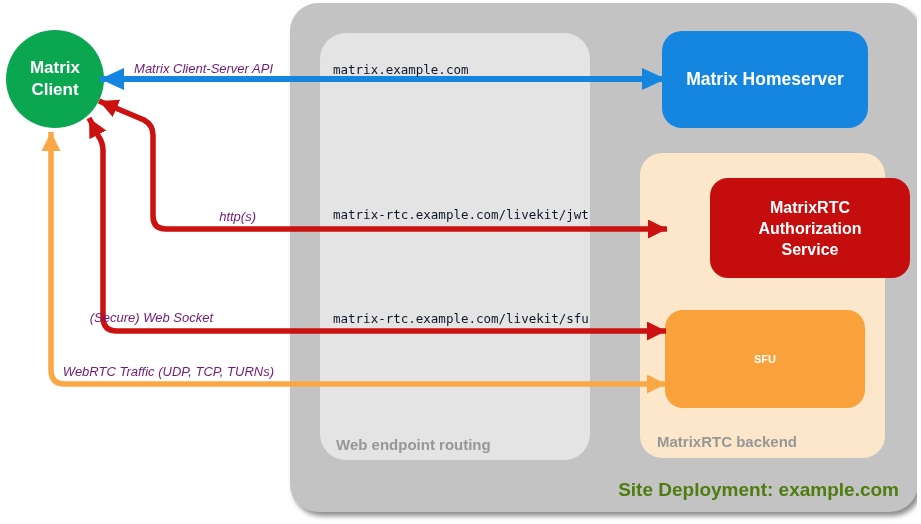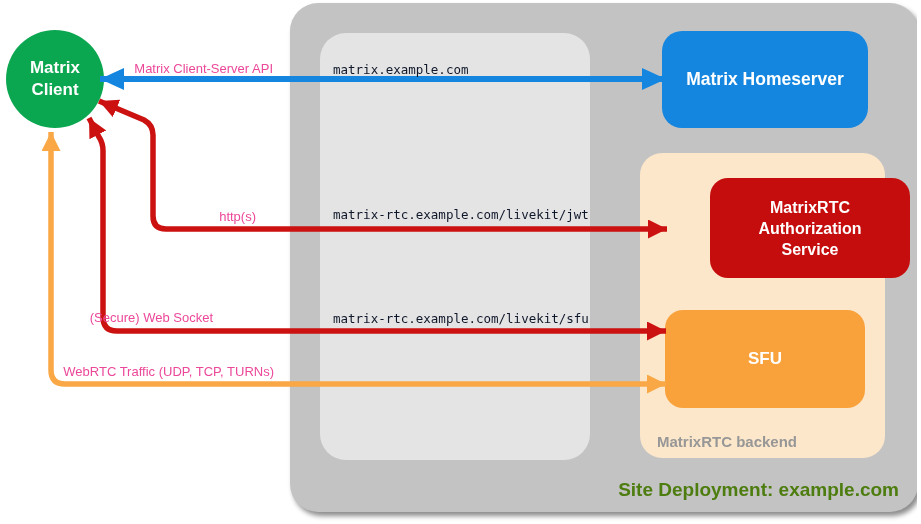--- a/index.html
+++ b/index.html
@@ -33,21 +33,21 @@
     left:662px; top:31px; width:206px; height:97px;
     background:#1486E0; border-radius:20px; font-size:17.5px;
   }
   .auth-node {
     left:666px; top:178px; width:200px; height:100px;
     background:#C60D0D; border-radius:18px; font-size:16px; line-height:21px;margin-left:44px;
   }
   .auth-node span { display:inline-block; max-width:160px; }
   .sfu-node {
     left:665px; top:310px; width:200px; height:98px;
-    background:#F9A23C; border-radius:18px; font-size:17px;
+    background:#F9A23C; border-radius:18px; font-size:11px;
   }
 
   .container-label {
     position:absolute; font-weight:bold; font-size:15px; color:#979797; white-space:nowrap;
   }
   .routing-label { left:336px; top:436px; }
   .backend-label { left:657px; top:433px; }
   .deploy-label {
     position:absolute; right:18px; top:479px;
     font-size:19px; font-weight:bold; color:#4d7c0f; white-space:nowrap;
@@ -56,21 +56,21 @@
   .endpoint {
     position:absolute; left:333px;
     font-family:"DejaVu Sans Mono", monospace;
     font-size:12.5px; color:#0f172a; white-space:nowrap;
   }
   .endpoint-1 { top:62px; }
   .endpoint-2 { top:207px; }
   .endpoint-3 { top:311px; }
 
   .arrow-label {
-    position:absolute; font-size:13px; color:#ec4899; white-space:nowrap; text-align:center;
+    position:absolute; font-size:13px; color:#701a75; white-space:nowrap; text-align:center;font-style:italic;
   }
   .api-label    { right:644px; top:61px; }
   .http-label   { right:661px; top:209px; }
   .ws-label     { right:704px; top:310px; }
   .webrtc-label { right:643px; top:364px; }
 
   .arrows-layer { position:absolute; left:0; top:0; width:921px; height:524px; pointer-events:none; }
 </style>
 </head>
 <body>
@@ -115,16 +115,17 @@
 
   <div class="endpoint endpoint-1">matrix.example.com</div>
   <div class="endpoint endpoint-3">matrix-rtc.example.com/livekit/sfu</div>
   <div class="endpoint endpoint-2">matrix-rtc.example.com/livekit/jwt</div>
 
   <div class="arrow-label api-label">Matrix Client-Server API</div>
   <div class="arrow-label http-label">http(s)</div>
   <div class="arrow-label ws-label">(Secure) Web Socket</div>
   <div class="arrow-label webrtc-label">WebRTC Traffic (UDP, TCP, TURNs)</div>
 
+  <div class="container-label routing-label">Web endpoint routing</div>
   <div class="container-label backend-label">MatrixRTC backend</div>
   <div class="deploy-label">Site Deployment: example.com</div>
 
 </div>
 
 </body></html>

